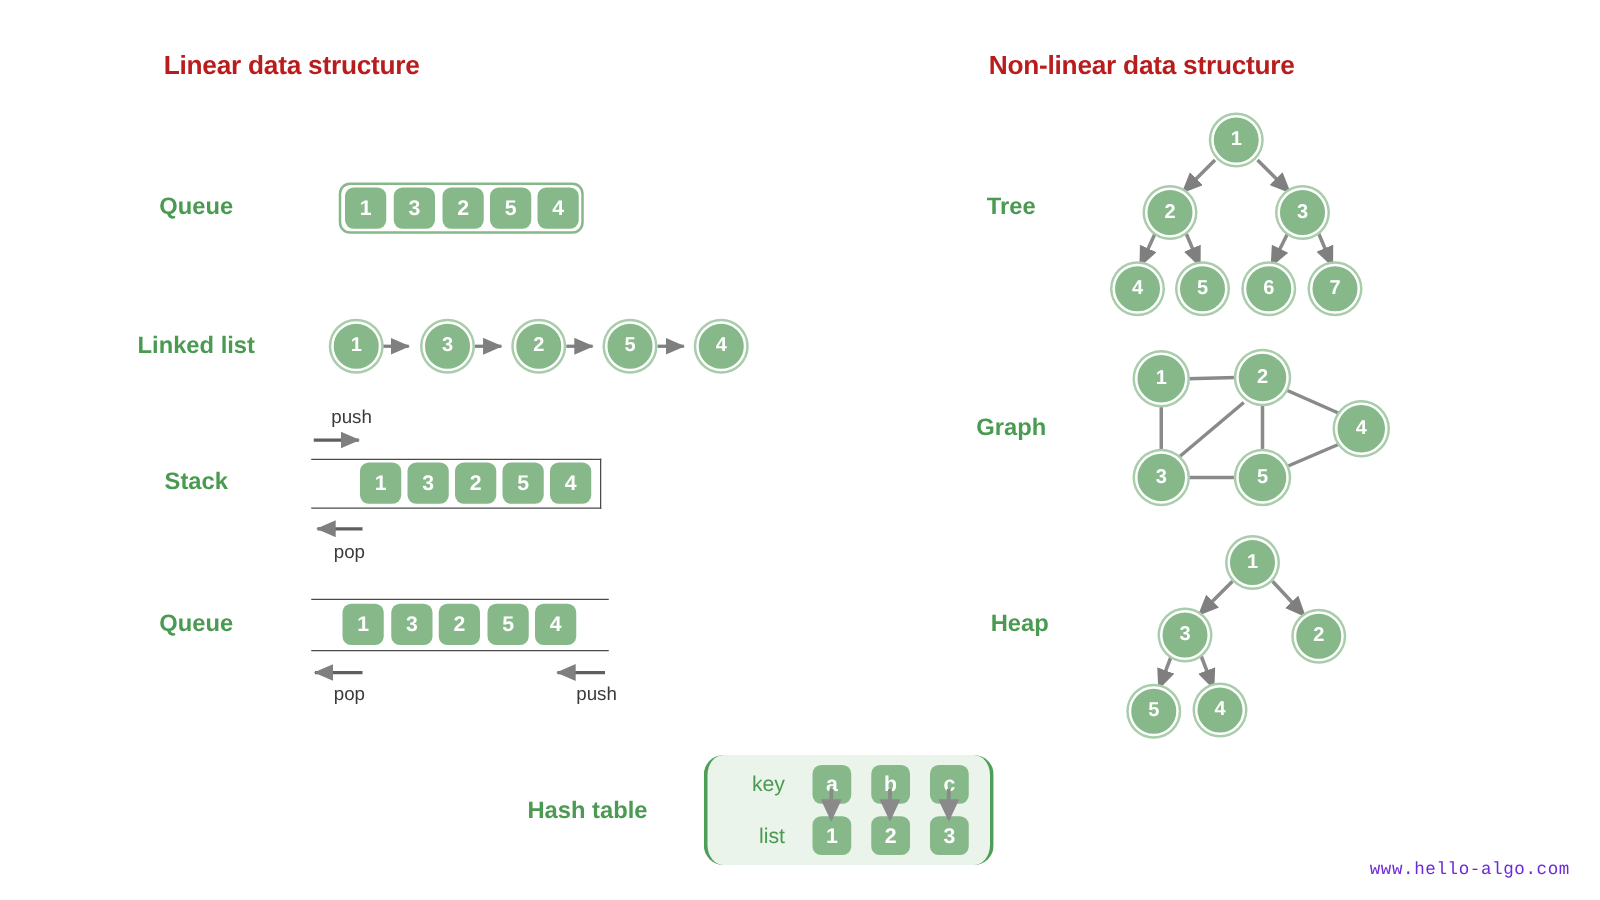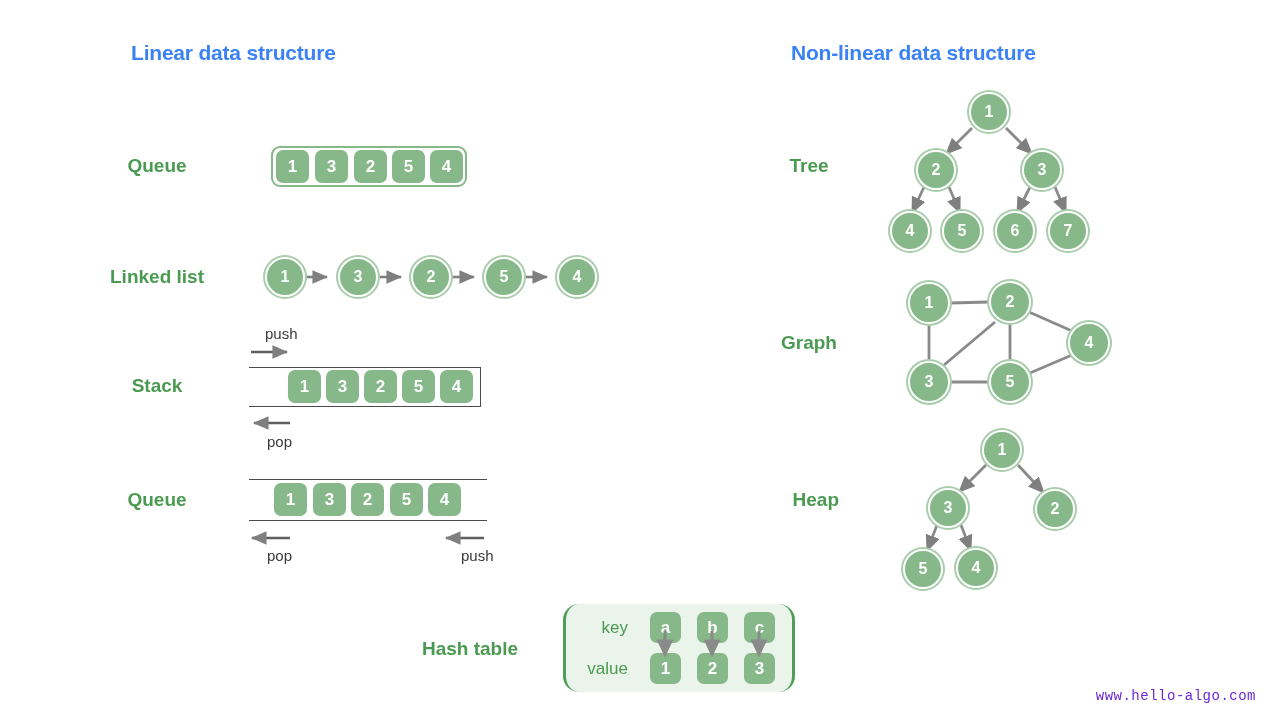--- a/index.html
+++ b/index.html
@@ -17,21 +17,21 @@
   }
   .canvas {
     position: absolute;
     inset: 0;
   }
   
   .section-title {
     position: absolute;
     font-size: 21px;
     font-weight: bold;
-    color: #3b82f6;
+    color: #b91c1c;
     letter-spacing: -0.2px;
     white-space: nowrap;
   }
   
   .row-label {
     position: absolute;
     font-size: 19px;
     font-weight: bold;
     color: #4a9a51;
     white-space: nowrap;
@@ -230,21 +230,21 @@
   <div class="cell" style="left:313px; top:483px; width:33px; height:33px;">3</div>
   <div class="cell" style="left:351px; top:483px; width:33px; height:33px;">2</div>
   <div class="cell" style="left:390px; top:483px; width:33px; height:33px;">5</div>
   <div class="cell" style="left:428px; top:483px; width:33px; height:33px;">4</div>
   <div class="op-label" style="left:251px; top:547px;">pop</div>
   <div class="op-label" style="left:445px; top:547px;">push</div>
 
   <div class="row-label" style="left:411px; top:638px; width:118px;">Hash table</div>
   <div class="hash-panel" style="left:563px; top:604px; width:232px; height:88px;"></div>
   <div class="hash-kv-label" style="left:578px; top:618px; width:50px;">key</div>
-  <div class="hash-kv-label" style="left:570px; top:659px; width:58px;">value</div>
+  <div class="hash-kv-label" style="left:570px; top:659px; width:58px;">list</div>
 
   <div class="cell" style="left:650px; top:612px; width:31px; height:31px;">a</div>
   <div class="cell" style="left:697px; top:612px; width:31px; height:31px;">b</div>
   <div class="cell" style="left:744px; top:612px; width:31px; height:31px;">c</div>
 
   <div class="cell" style="left:650px; top:653px; width:31px; height:31px;">1</div>
   <div class="cell" style="left:697px; top:653px; width:31px; height:31px;">2</div>
   <div class="cell" style="left:744px; top:653px; width:31px; height:31px;">3</div>
 
   <div class="row-label" style="left:779px; top:155px; width:60px;">Tree</div>

